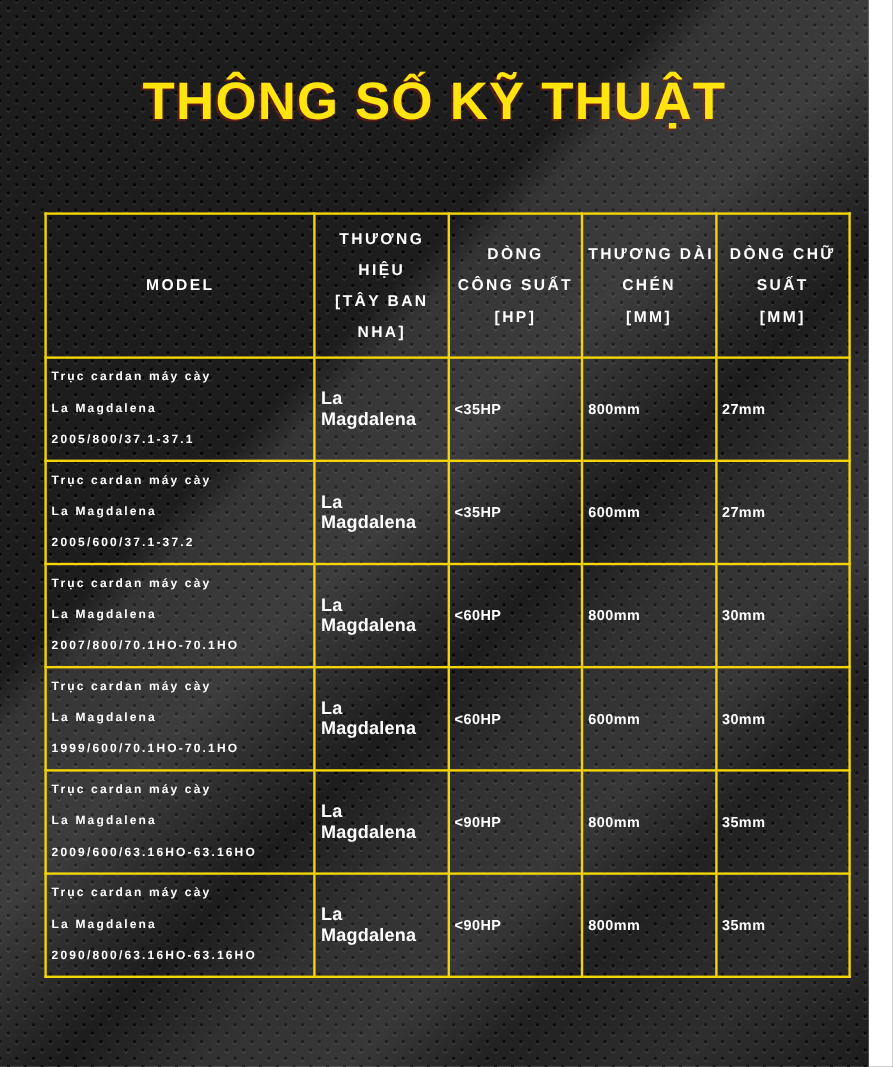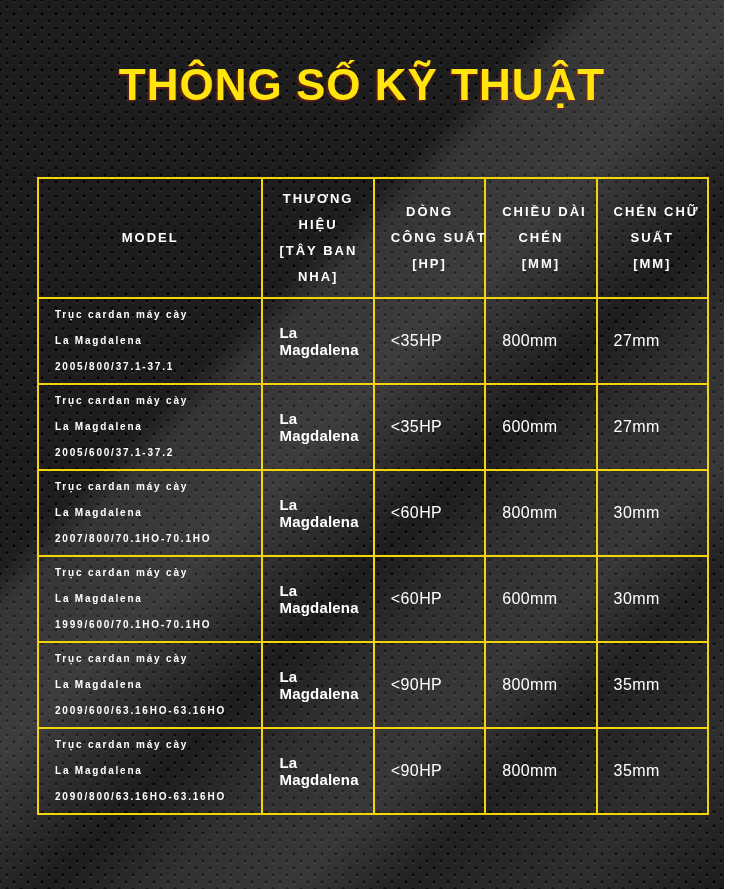--- a/index.html
+++ b/index.html
@@ -48,21 +48,21 @@
     position: absolute;
     top: 177px; left: 37px;
     width: 672px; height: 637px;
     border-collapse: collapse;
     table-layout: fixed;
   }
   .specs th, .specs td {
     border: 2px solid #f2d409;
     vertical-align: middle;
     color: #ffffff;
-    padding: 0 16px;
+    padding: 0 4px;
   }
   .specs thead tr { height: 120px; }
   .specs tbody tr { height: 86px; }
   .col-model  { width: 33.5%; }
   .col-narrow { width: 16.625%; }
   .hline {
     font-size: 13px;
     font-weight: bold;
     letter-spacing: 2px;
     line-height: 26px;
@@ -74,22 +74,22 @@
     letter-spacing: 1.8px;
     line-height: 26px;
     white-space: nowrap;
   }
   .brand {
     font-size: 15px;
     font-weight: bold;
     letter-spacing: 0.2px;
   }
   .val {
-    font-size: 16px;
-    font-weight: normal;
+    font-size: 12px;
+    font-weight: bold;
     letter-spacing: 0.4px;
   }
 </style>
 </head>
 <body>
 
 <div class="page">
 
   <h1 class="title">THÔNG SỐ KỸ THUẬT</h1>
 
@@ -111,26 +111,26 @@
           <div class="hline">HIỆU</div>
           <div class="hline">[TÂY BAN</div>
           <div class="hline">NHA]</div>
         </th>
         <th>
           <div class="hline">DÒNG</div>
           <div class="hline">CÔNG SUẤT</div>
           <div class="hline">[HP]</div>
         </th>
         <th>
-          <div class="hline">CHIỀU DÀI</div>
+          <div class="hline">THƯƠNG DÀI</div>
           <div class="hline">CHÉN</div>
           <div class="hline">[MM]</div>
         </th>
         <th>
-          <div class="hline">CHÉN CHỮ</div>
+          <div class="hline">DÒNG CHỮ</div>
           <div class="hline">SUẤT</div>
           <div class="hline">[MM]</div>
         </th>
       </tr>
     </thead>
     <tbody>
       <tr>
         <td>
           <div class="mline">Trục cardan máy cày</div>
           <div class="mline">La Magdalena</div>

